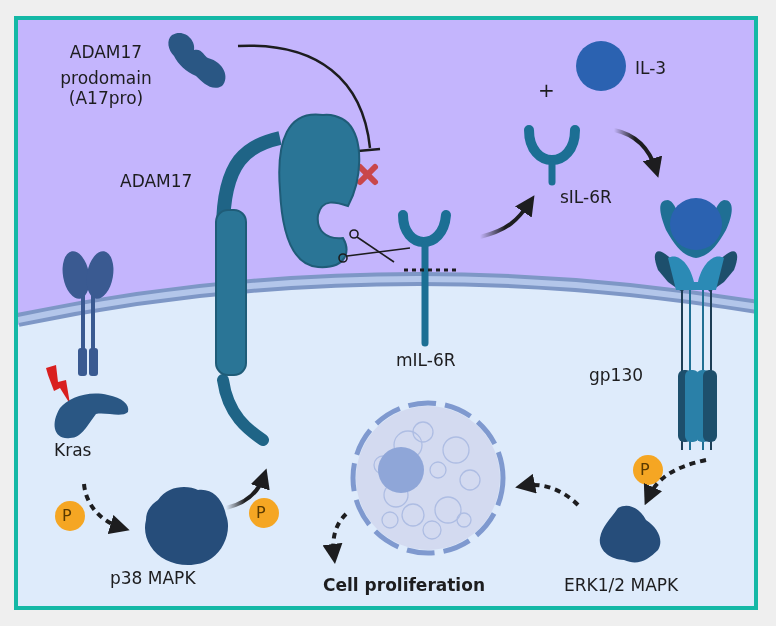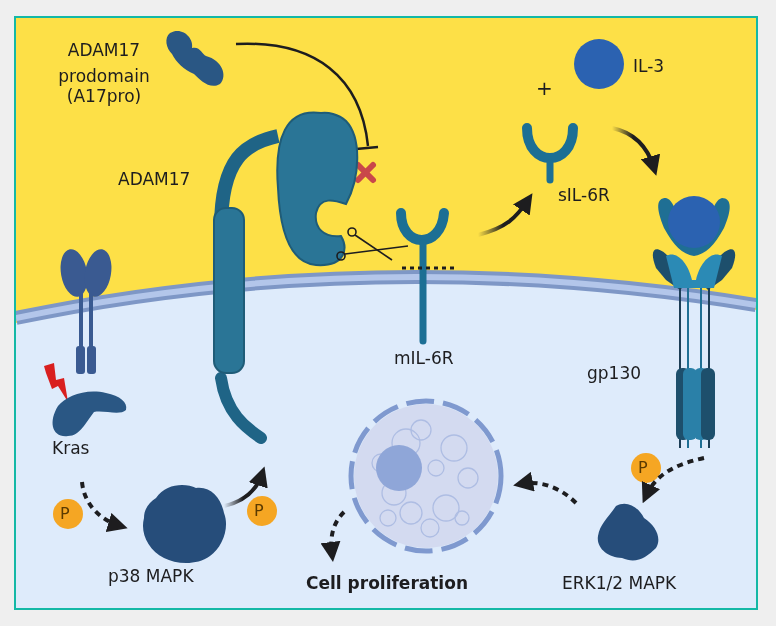--- a/index.html
+++ b/index.html
@@ -1,19 +1,19 @@
 <!DOCTYPE html>
 <html><head>
   <meta charset="utf-8">
   <style>
     html, body { margin: 0; padding: 0; }
     body { width: 776px; height: 626px; background: #efefef; position: relative; overflow: hidden;
       font-family: "DejaVu Sans", sans-serif; }
     #frame { position: absolute; left: 14px; top: 16px; width: 744px; height: 594px;
-      border: 2px solid #14b8a6; box-sizing: border-box; background: #fde047; overflow: hidden; padding-left: 48px; }
+      border: 4px solid #14b8a6; box-sizing: border-box; background: #c4b5fd; overflow: hidden; padding-left: 48px; }
     #frame svg { position: absolute; left: 0; top: 0; }
     .lbl { position: absolute; color: #1d1d1f; font-size: 17px; line-height: 20px; white-space: nowrap; text-align: center; }
     .lbl.bold { font-weight: bold; }
   </style>
 </head>
 <body>
 
 <div id="frame">
   <svg width="740" height="590" viewBox="0 0 740 590">
     <defs>
@@ -152,19 +152,19 @@
   <div class="lbl" style="left:102px;top:151px;">ADAM17</div>
   <div class="lbl" style="left:520px;top:60px;font-size:20px;">+</div>
   <div class="lbl" style="left:617px;top:38px;">IL-3</div>
   <div class="lbl" style="left:542px;top:167px;text-align:right;">sIL-6R</div>
   <div class="lbl" style="left:378px;top:330px;">mIL-6R</div>
   <div class="lbl" style="left:548px;top:345px;width:100px;">
     <div>gp130</div>
   </div>
   <div class="lbl" style="left:36px;top:420px;">Kras</div>
   <div class="lbl" style="left:92px;top:548px;">p38 MAPK</div>
-  <div class="lbl bold" style="left:290px;top:555px;text-align:right;">Cell proliferation</div>
+  <div class="lbl bold" style="left:305px;top:555px;text-align:right;">Cell proliferation</div>
   <div class="lbl" style="left:546px;top:555px;text-align:right;">ERK1/2 MAPK</div>
 
   <div class="lbl" style="left:44px;top:486px;font-size:16px;color:#5a3a00;">P</div>
   <div class="lbl" style="left:238px;top:483px;font-size:16px;color:#5a3a00;">P</div>
   <div class="lbl" style="left:622px;top:440px;font-size:16px;color:#5a3a00;">P</div>
 </div>
 
 </body></html>

